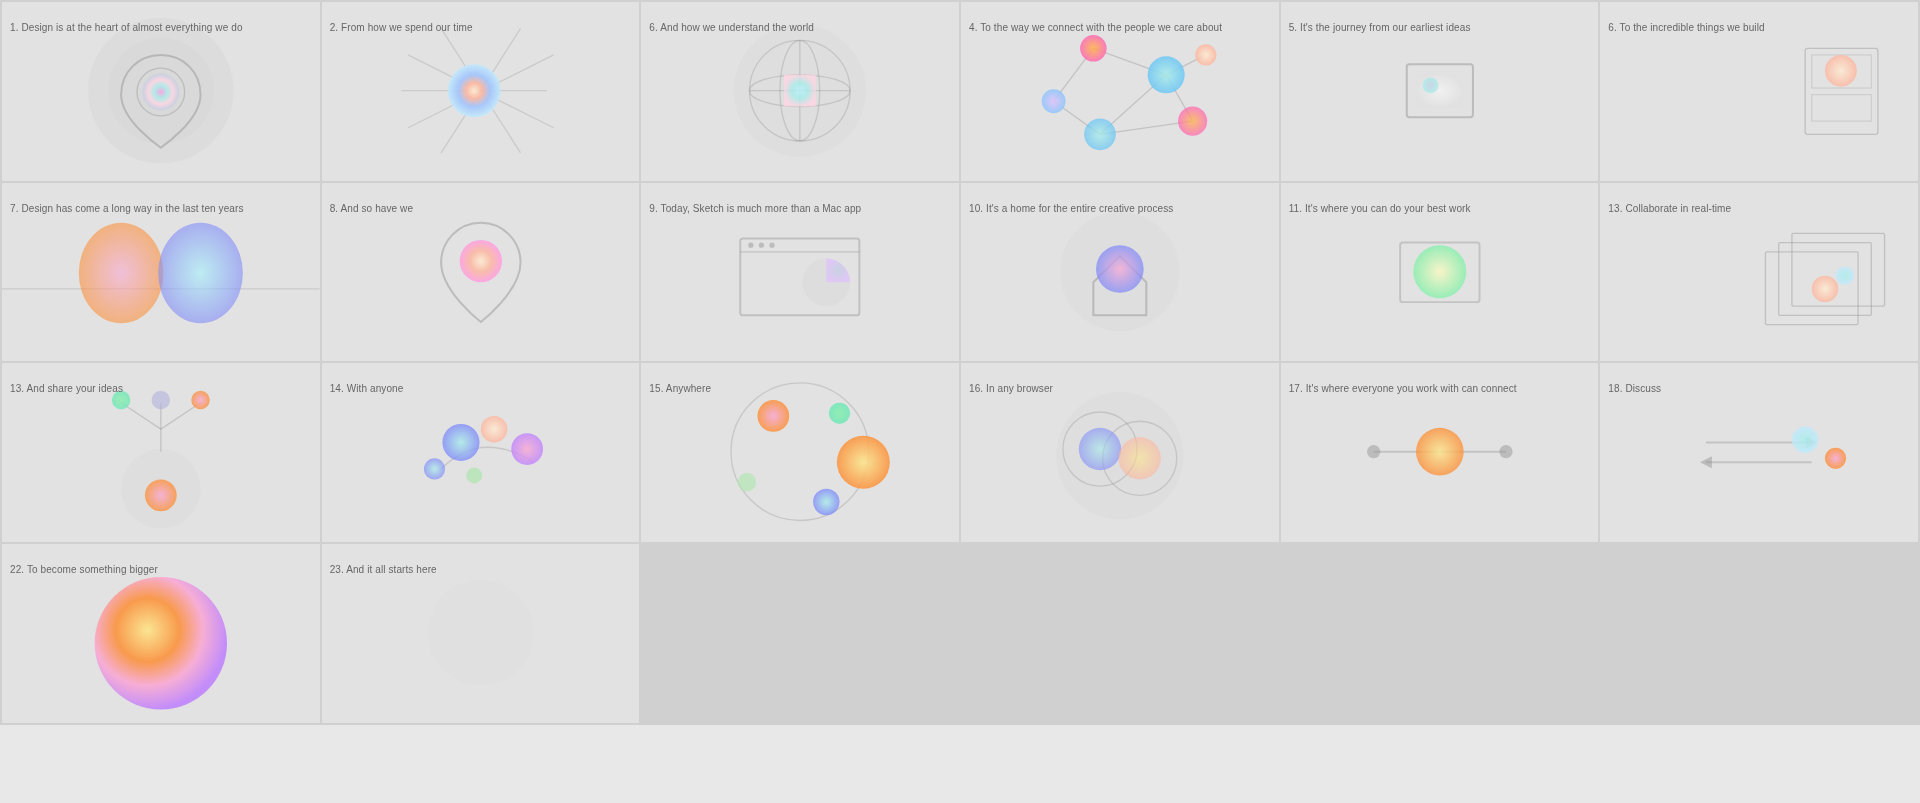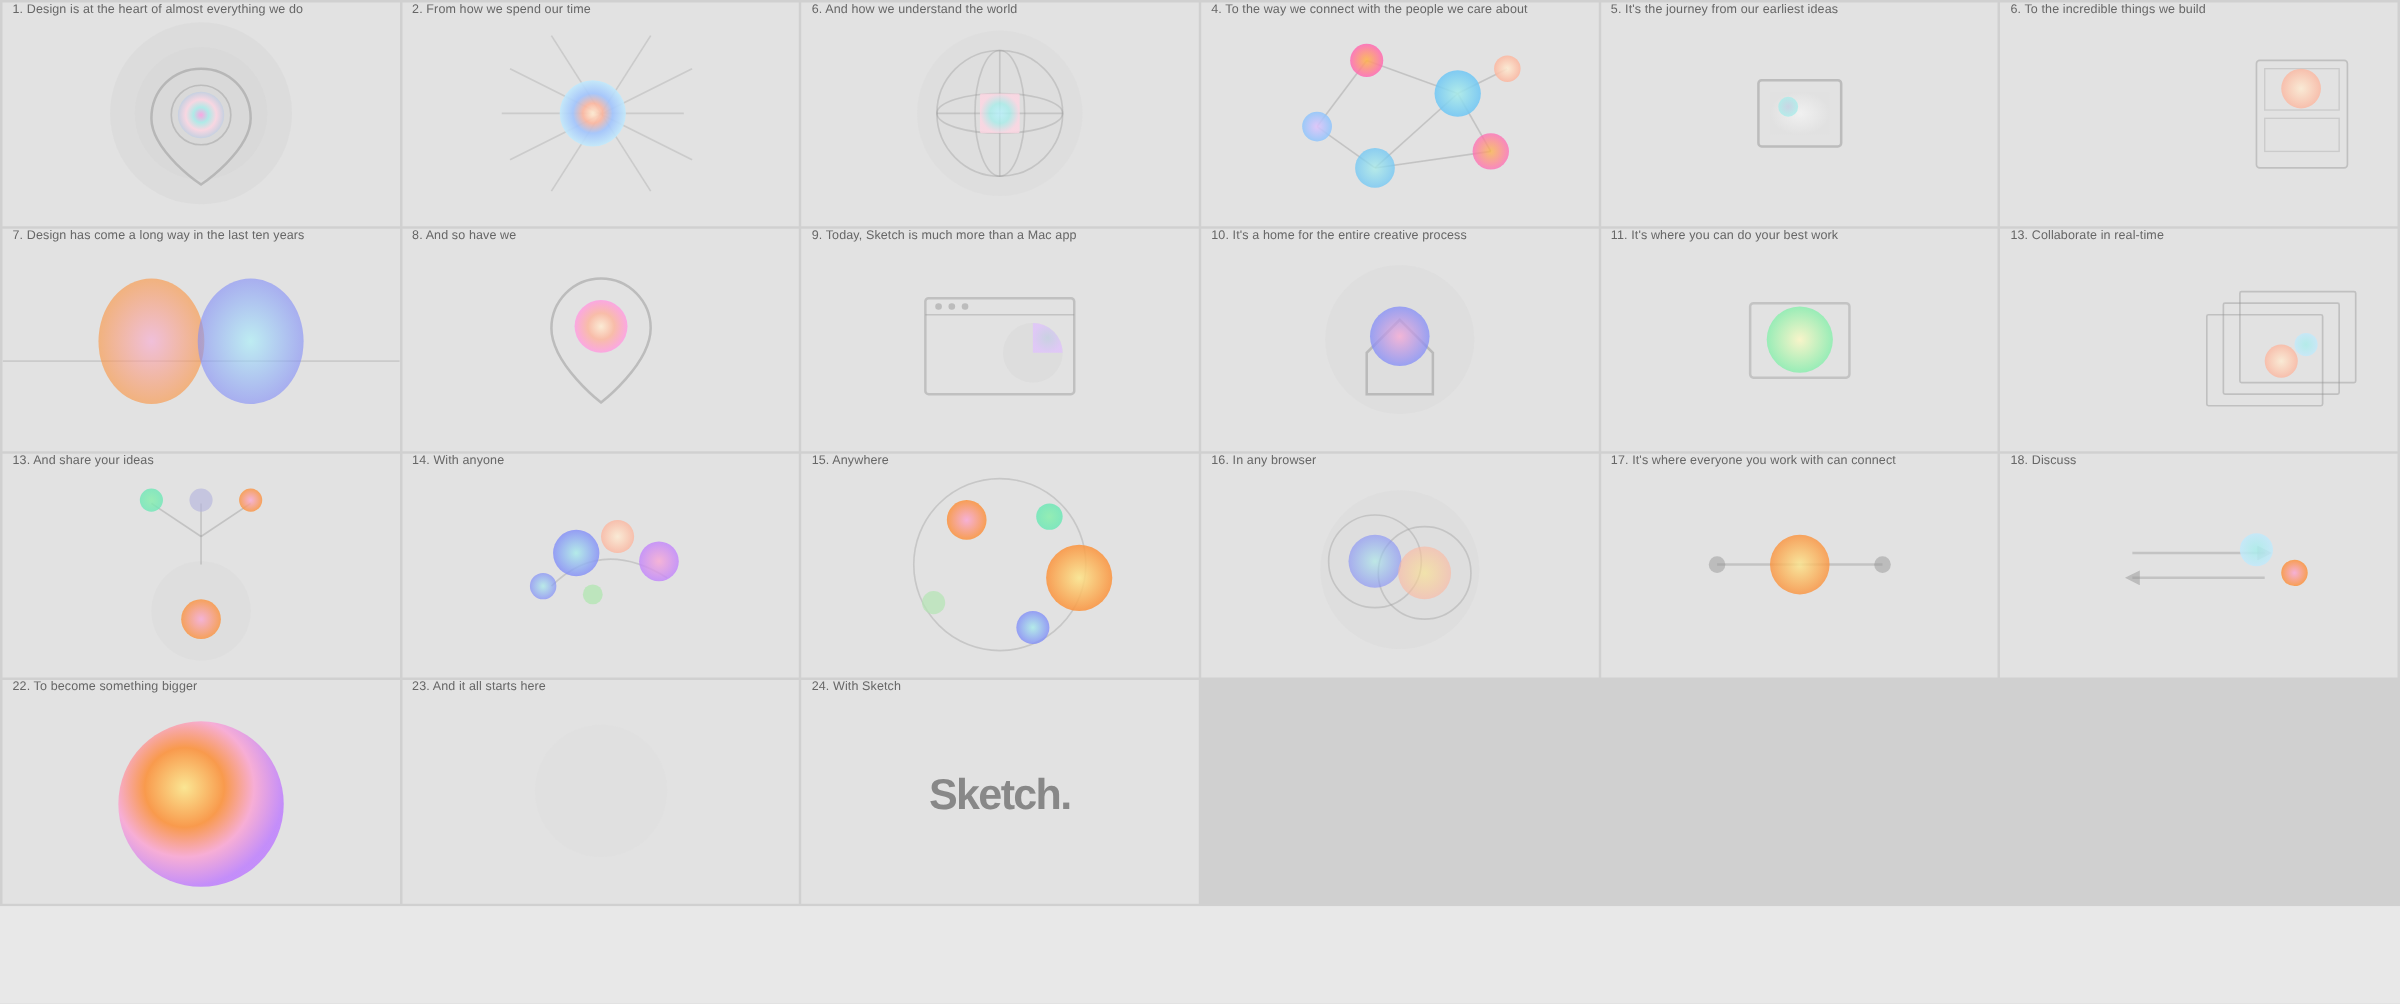--- a/index.html
+++ b/index.html
@@ -17,21 +17,21 @@
     }
     .cell {
       background: #e2e2e2;
       position: relative;
       aspect-ratio: 16/9;
       overflow: hidden;
       cursor: pointer;
     }
     .cell-label {
       position: absolute;
-      top: 0;
+      top: 20px;
       left: 8px;
       font-size: 10px;
       color: #666;
       letter-spacing: 0.01em;
       z-index: 10;
       font-weight: 400;
     }
     .cell-canvas {
       width: 100%;
       height: 100%;
@@ -421,19 +421,13 @@
           </defs>
       <circle cx="120" cy="75" r="50" fill="url(#lg1)" opacity="0.9"></circle>
     </svg></div>
     </div>
     <div class="cell">
       <span class="cell-label">23. And it all starts here</span>
       <div class="cell-canvas"><svg viewBox="0 0 240 135" xmlns="http://www.w3.org/2000/svg" width="100%" height="100%">
       <circle cx="120" cy="67" r="40" fill="rgba(220,220,220,0.2)"></circle>
     </svg></div>
     </div>
-    <div class="cell">
-      <span class="cell-label">24. With Sketch</span>
-      <div class="cell-canvas"><svg viewBox="0 0 240 135" xmlns="http://www.w3.org/2000/svg" width="100%" height="100%">
-      <text x="120" y="78" text-anchor="middle" font-family="-apple-system, BlinkMacSystemFont, sans-serif" font-size="26" font-weight="700" fill="#888" letter-spacing="-1">Sketch.</text>
-    </svg></div>
-    </div>
   </div>
 
 </body></html>

